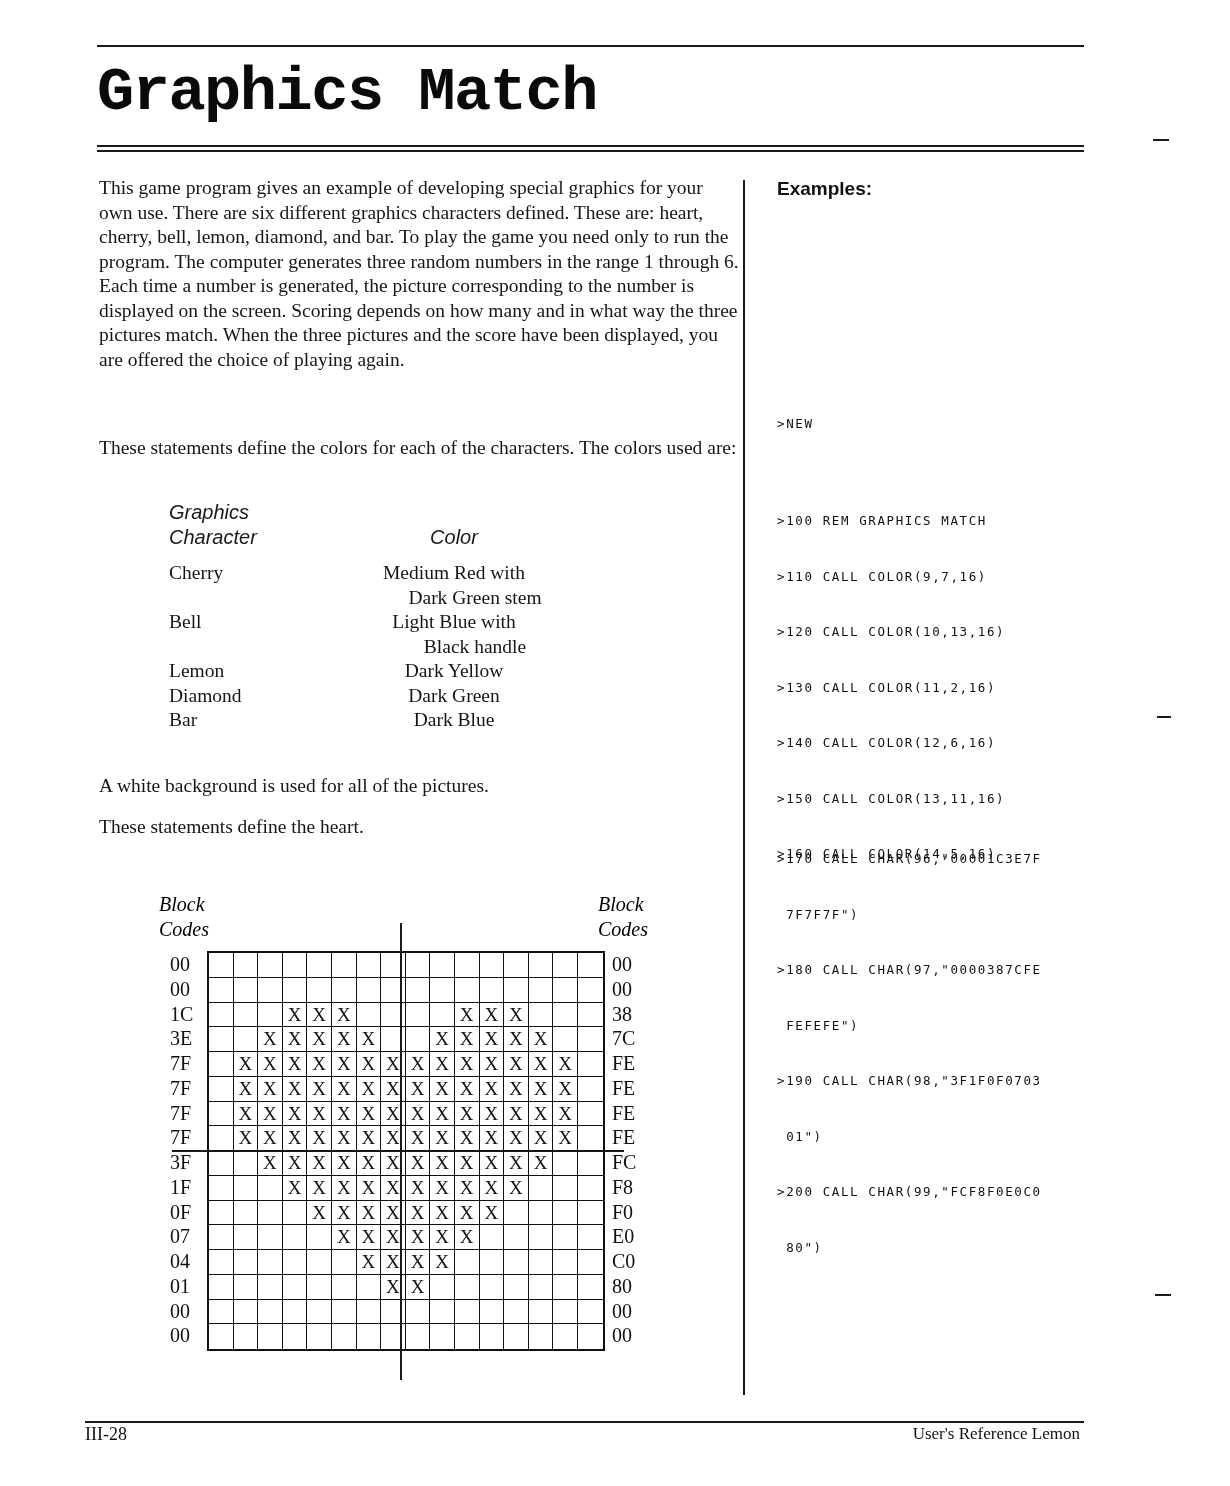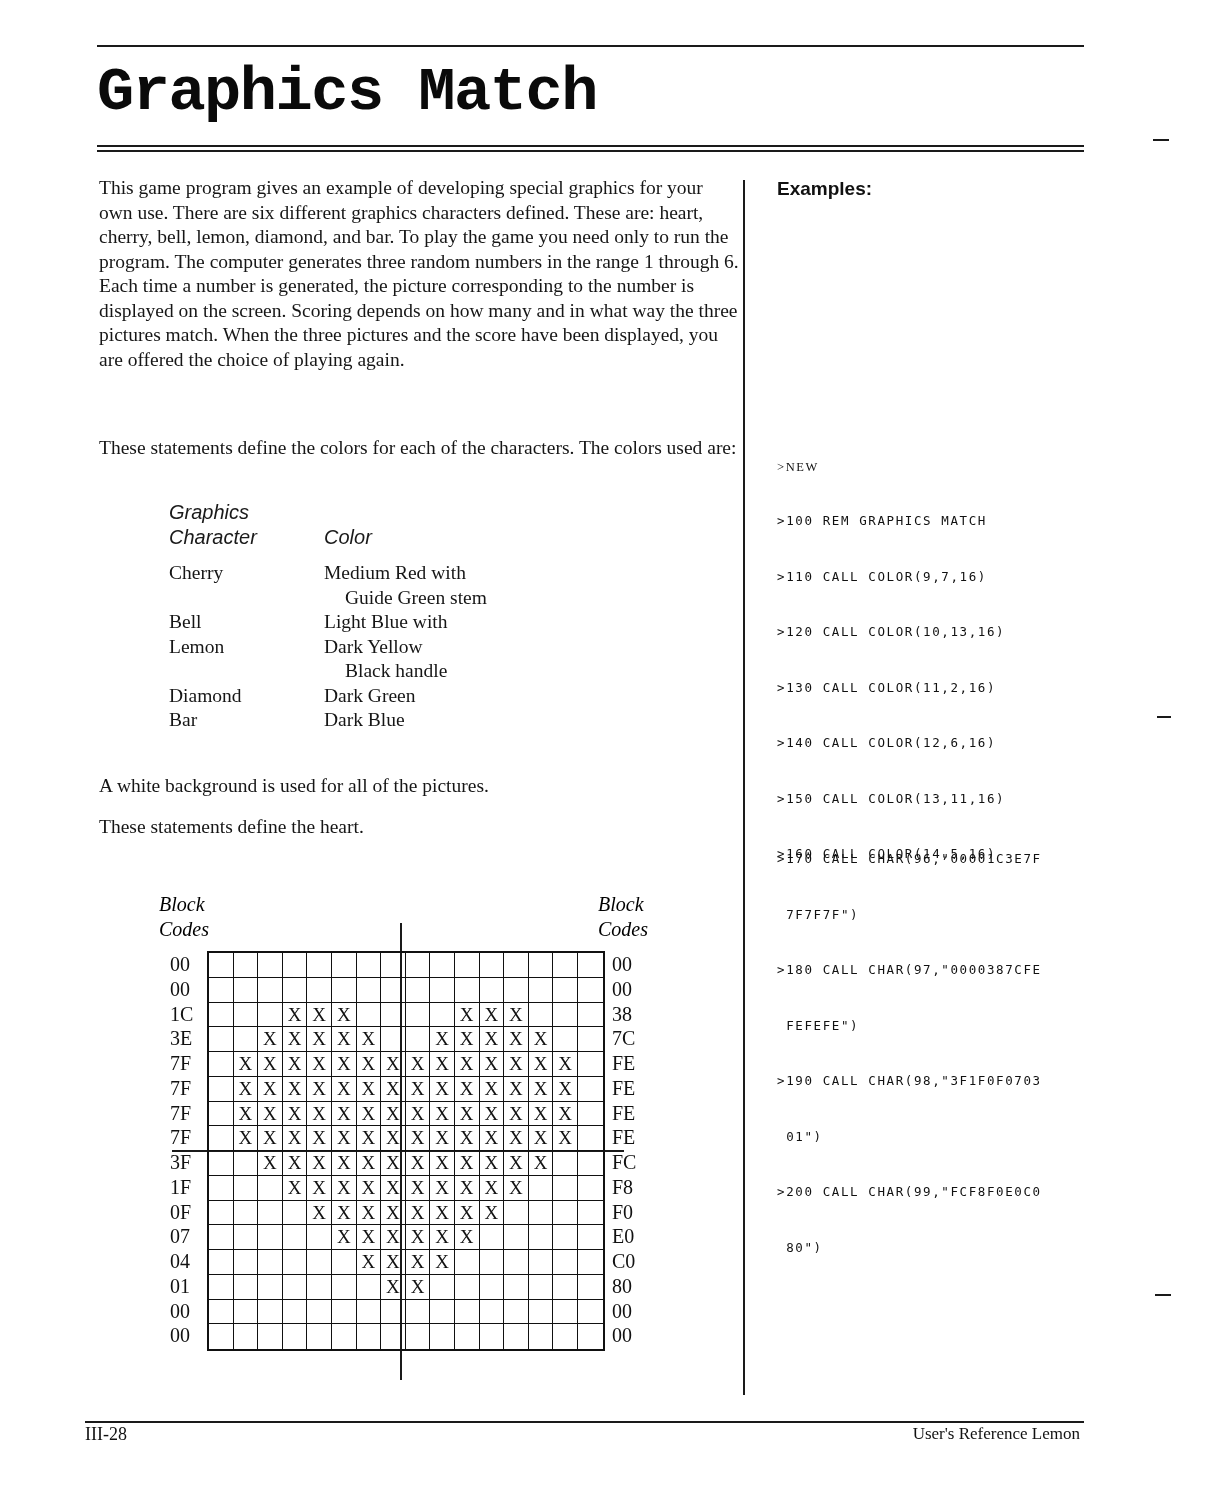--- a/index.html
+++ b/index.html
@@ -14,21 +14,21 @@
   .body-text {
     font-family: "Liberation Serif", serif; font-size: 19.5px; line-height: 24.5px; color: #161616;
   }
   .intro { position: absolute; left: 99px; top: 176px; width: 640px; }
   .intro p { margin: 0; }
   .colors-para { position: absolute; left: 99px; top: 436px; width: 640px; margin: 0; }
   .color-table { position: absolute; left: 169px; top: 500px; }
   .ct-head { font-style: italic; font-family: "Liberation Sans", sans-serif; font-size: 20px; line-height: 24.5px; color: #1a1a1a; }
   .ct-row { display: flex; }
   .ct-col1 { width: 155px; }
-  .ct-col2 { width: 260px; }
+  .ct-col2 { width: 260px; text-align: center; }
   .indent { padding-left: 21px; }
   .white-bg { position: absolute; left: 99px; top: 774px; margin: 0; }
   .heart-para { position: absolute; left: 99px; top: 815px; margin: 0; }
 
   .examples-label {
     position: absolute; left: 777px; top: 178px;
     font-family: "Liberation Sans", sans-serif; font-weight: bold; font-size: 19px; color: #111;
   }
   .code {
     font-family: "DejaVu Sans Mono", monospace; font-size: 12.5px; letter-spacing: 1.6px;
@@ -77,52 +77,52 @@
     <div class="ct-col1 ct-head">Character</div>
     <div class="ct-col2 ct-head">Color</div>
   </div>
   <div style="height:12px"></div>
   <div class="ct-row">
     <div class="ct-col1">Cherry</div>
     <div class="ct-col2">Medium Red with</div>
   </div>
   <div class="ct-row">
     <div class="ct-col1"></div>
-    <div class="ct-col2 indent">Guide Green stem</div>
+    <div class="ct-col2 indent">Dark Green stem</div>
   </div>
   <div class="ct-row">
     <div class="ct-col1">Bell</div>
     <div class="ct-col2">Light Blue with</div>
   </div>
   <div class="ct-row">
+    <div class="ct-col1"></div>
+    <div class="ct-col2 indent">Black handle</div>
+  </div>
+  <div class="ct-row">
     <div class="ct-col1">Lemon</div>
     <div class="ct-col2">Dark Yellow</div>
   </div>
   <div class="ct-row">
-    <div class="ct-col1"></div>
-    <div class="ct-col2 indent">Black handle</div>
-  </div>
-  <div class="ct-row">
     <div class="ct-col1">Diamond</div>
     <div class="ct-col2">Dark Green</div>
   </div>
   <div class="ct-row">
     <div class="ct-col1">Bar</div>
     <div class="ct-col2">Dark Blue</div>
   </div>
 </div>
 
 <p class="white-bg body-text">A white background is used for all of the pictures.</p>
 <p class="heart-para body-text">These statements define the heart.</p>
 
 <div class="rule" style="left:743px;top:180px;width:2px;height:1215px;"></div>
 
 <div class="examples-label">Examples:</div>
 
-<div class="abs code" style="left:777px;top:458px;font-family:Liberation Serif, serif;">&gt;NEW</div>
+<div class="abs code" style="left:777px;top:415px;">&gt;NEW</div>
 
 <div class="abs code" style="left:777px;top:475px;">
   <span class="code-line">&gt;100 REM GRAPHICS MATCH</span>
   <span class="code-line">&gt;110 CALL COLOR(9,7,16)</span>
   <span class="code-line">&gt;120 CALL COLOR(10,13,16)</span>
   <span class="code-line">&gt;130 CALL COLOR(11,2,16)</span>
   <span class="code-line">&gt;140 CALL COLOR(12,6,16)</span>
   <span class="code-line">&gt;150 CALL COLOR(13,11,16)</span>
   <span class="code-line">&gt;160 CALL COLOR(14,5,16)</span>
 </div>

